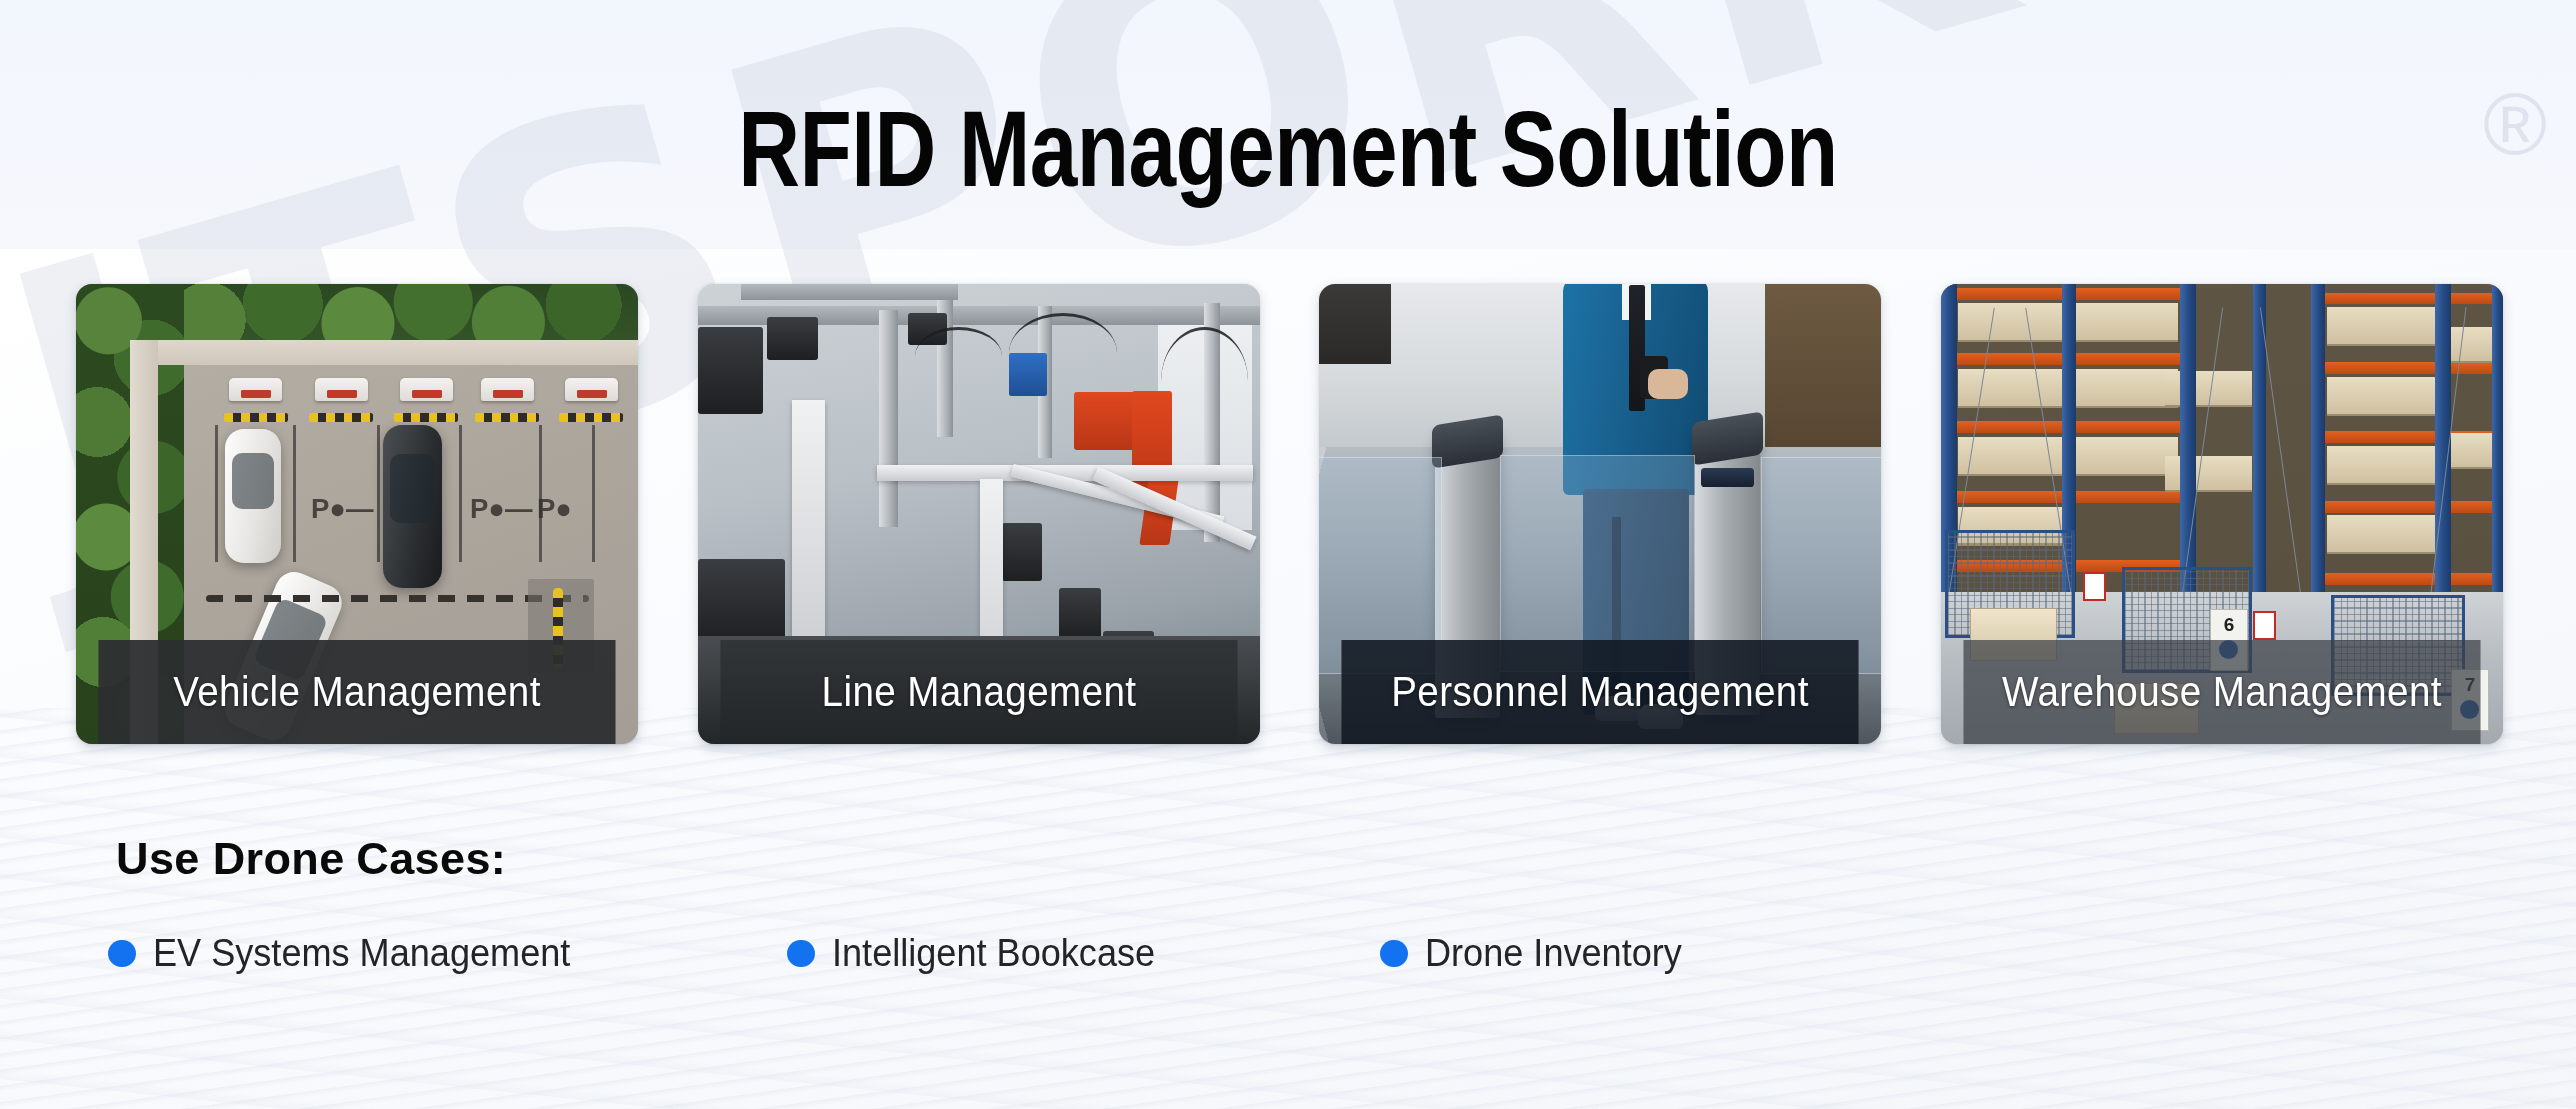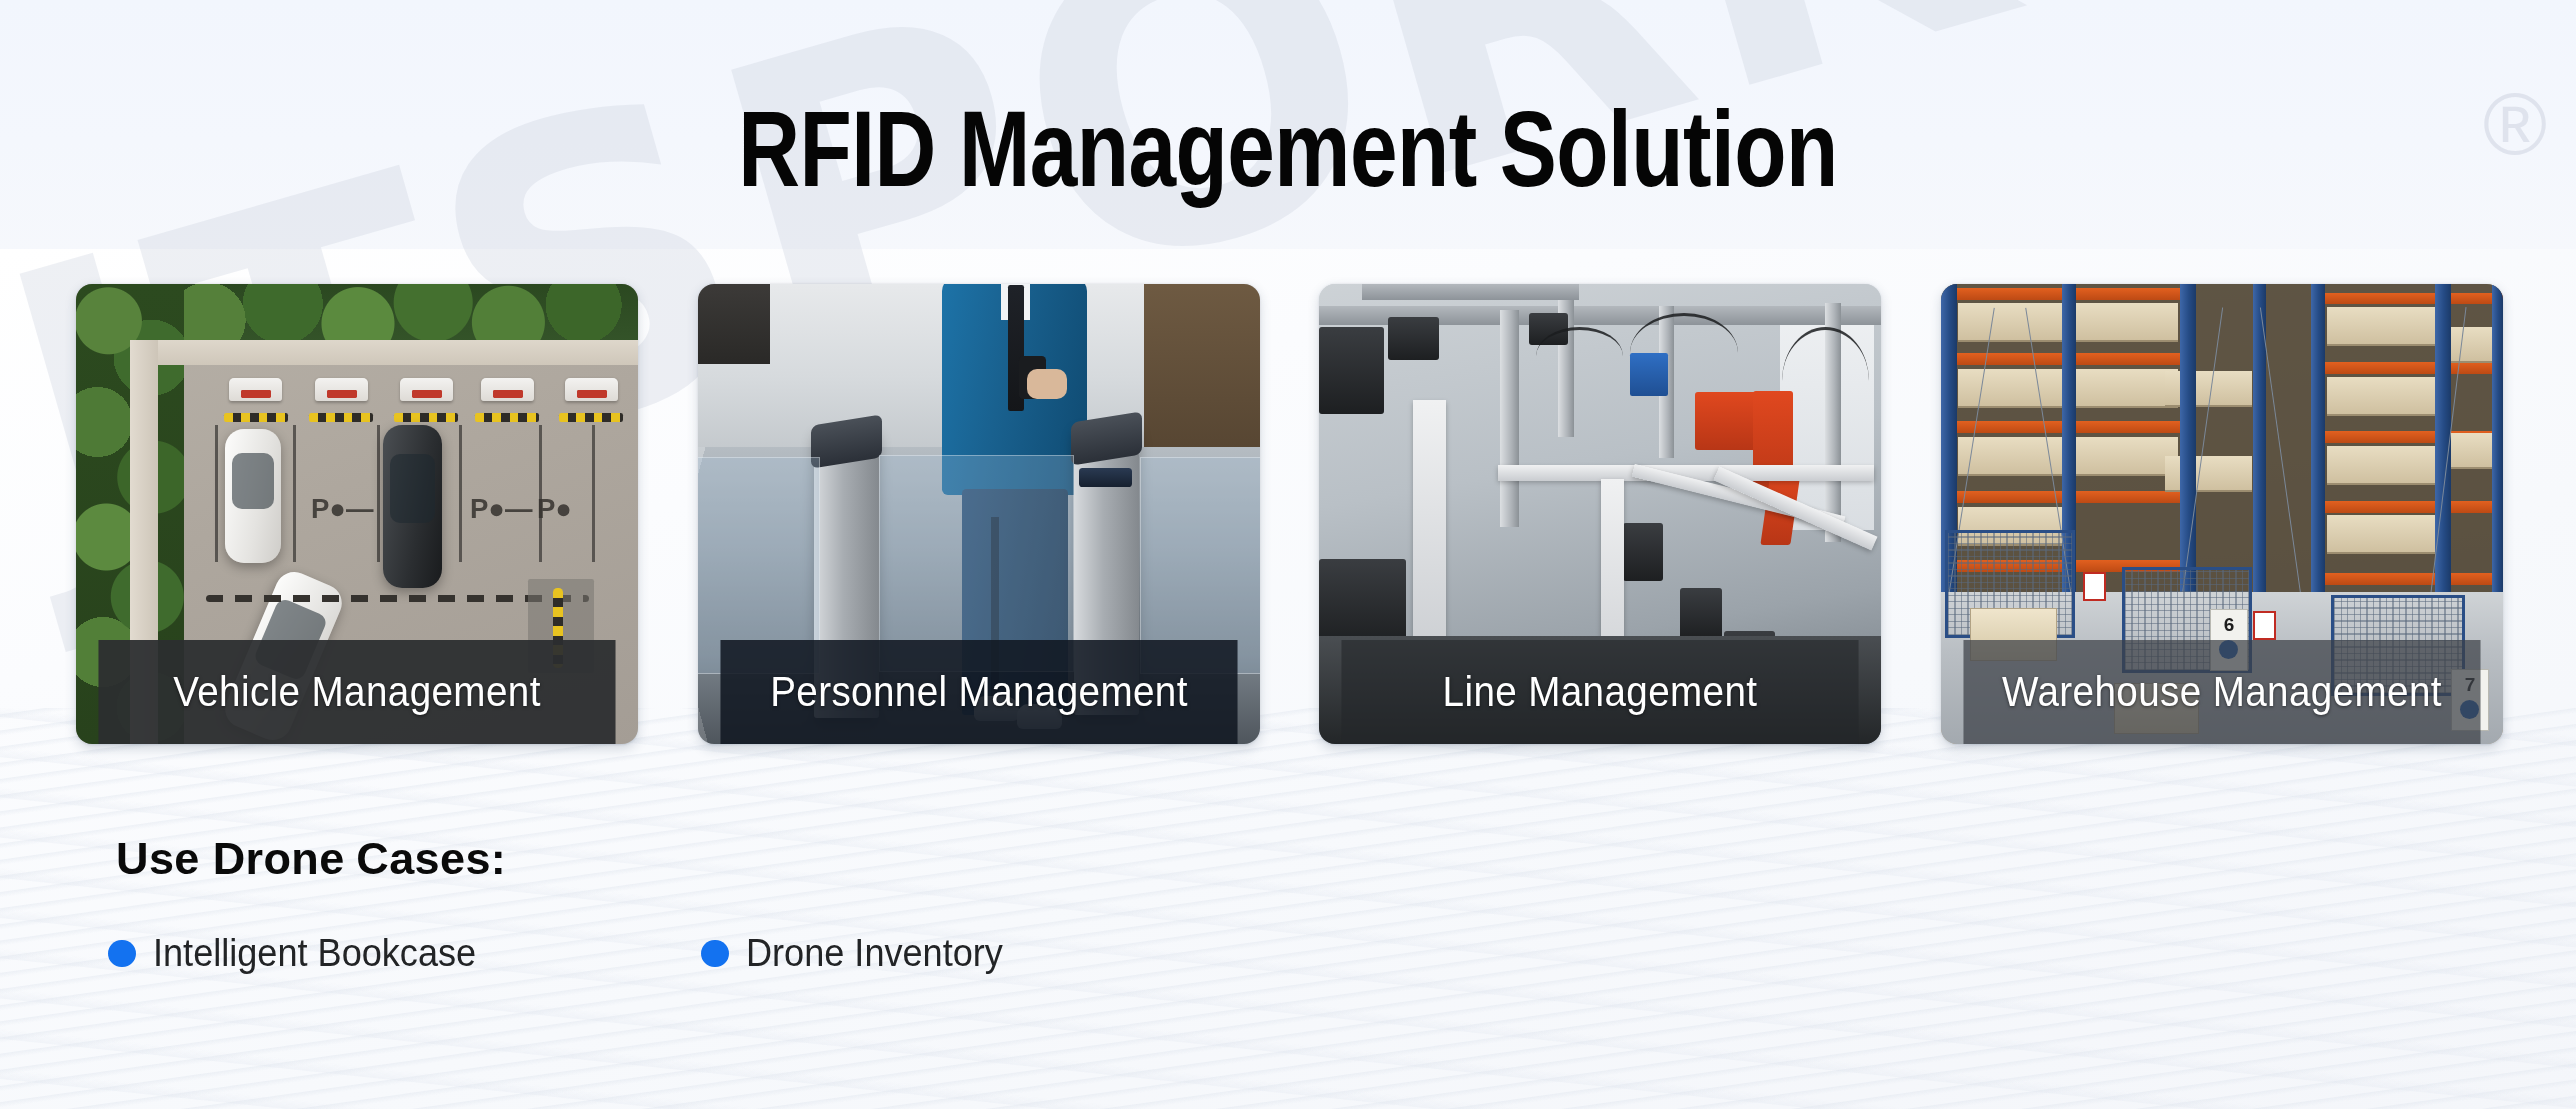--- a/index.html
+++ b/index.html
@@ -344,20 +344,61 @@
 
         <div class="pk-lane"></div>
         <div class="pk-pad"></div>
         <div class="pk-post"></div>
       </div>
       <div class="card-caption cap-solid">Vehicle Management</div>
     </div>
 
     <div class="card">
       <div class="card-art">
+        <div class="ln-bg"></div>
+        <div class="ln-win"></div>
+
+        <div class="ln-beam" style="left:0;top:22px;width:562px;height:19px"></div>
+        <div class="ln-beam" style="left:43px;top:0;width:217px;height:16px"></div>
+        <div class="ln-col" style="left:181px;top:26px;width:19px;height:217px"></div>
+        <div class="ln-col" style="left:239px;top:16px;width:16px;height:137px"></div>
+        <div class="ln-col" style="left:340px;top:22px;width:14.5px;height:152px"></div>
+        <div class="ln-col" style="left:506px;top:19px;width:16px;height:239px"></div>
+
+        <div class="ln-blue" style="left:311px;top:69px;width:38px;height:43px"></div>
+        <div class="ln-red" style="left:376px;top:108px;width:69px;height:58px"></div>
+        <div class="ln-red" style="left:434px;top:107px;width:40px;height:108px"></div>
+        <div class="ln-red" style="left:447px;top:181px;width:30px;height:80px;transform:skewX(-8deg)"></div>
+
+        <div class="ln-blk" style="left:0;top:43px;width:65px;height:87px"></div>
+        <div class="ln-blk" style="left:69px;top:33px;width:51px;height:43px"></div>
+        <div class="ln-blk" style="left:210px;top:29px;width:39px;height:32px"></div>
+        <div class="ln-blk" style="left:304px;top:239px;width:40px;height:58px"></div>
+        <div class="ln-blk" style="left:361px;top:304px;width:42px;height:51px"></div>
+        <div class="ln-blk" style="left:405px;top:347px;width:51px;height:56px"></div>
+        <div class="ln-blk" style="left:0;top:275px;width:87px;height:87px"></div>
+
+        <div class="ln-rail" style="left:94px;top:116px;width:33px;height:275px"></div>
+        <div class="ln-rail" style="left:179px;top:181px;width:376px;height:16px"></div>
+        <div class="ln-rail" style="left:282px;top:195px;width:23px;height:239px"></div>
+        <div class="ln-rail" style="left:311px;top:206px;width:217px;height:13px;transform:rotate(14deg)"></div>
+        <div class="ln-rail" style="left:0;top:390px;width:311px;height:19px;transform:rotate(-6deg)"></div>
+        <div class="ln-rail" style="left:390px;top:217px;width:173px;height:14.5px;transform:rotate(24deg)"></div>
+
+        <div class="ln-wire" style="left:217px;top:43px;width:87px;height:58px"></div>
+        <div class="ln-wire" style="left:311px;top:29px;width:108px;height:80px"></div>
+        <div class="ln-wire" style="left:463px;top:43px;width:87px;height:108px"></div>
+
+        <div class="ln-floor"></div>
+      </div>
+      <div class="card-caption cap-trans-a">Line Management</div>
+    </div>
+
+    <div class="card">
+      <div class="card-art">
         <div class="pm-wall"></div>
         <div class="pm-marble"></div>
         <div class="pm-woodl"></div>
         <div class="pm-woodr"></div>
         <div class="pm-floor"></div>
         <div class="pm-floorsheen"></div>
 
         <div class="pm-man">
           <div class="pm-jacket"></div>
           <div class="pm-shirt"></div>
@@ -372,61 +413,20 @@
 
         <div class="pm-gate" style="left:116px;top:145px"></div>
         <div class="pm-gate" style="left:376px;top:142px">
             <div class="reader"></div>
           </div>
         <div class="pm-glass" style="left:181px;top:171px;width:195px;height:217px"></div>
         <div class="pm-glass" style="left:-7.2px;top:173px;width:130px;height:217px"></div>
         <div class="pm-glass" style="left:442px;top:173px;width:126px;height:217px"></div>
       </div>
       <div class="card-caption cap-trans-b">Personnel Management</div>
-    </div>
-
-    <div class="card">
-      <div class="card-art">
-        <div class="ln-bg"></div>
-        <div class="ln-win"></div>
-
-        <div class="ln-beam" style="left:0;top:22px;width:562px;height:19px"></div>
-        <div class="ln-beam" style="left:43px;top:0;width:217px;height:16px"></div>
-        <div class="ln-col" style="left:181px;top:26px;width:19px;height:217px"></div>
-        <div class="ln-col" style="left:239px;top:16px;width:16px;height:137px"></div>
-        <div class="ln-col" style="left:340px;top:22px;width:14.5px;height:152px"></div>
-        <div class="ln-col" style="left:506px;top:19px;width:16px;height:239px"></div>
-
-        <div class="ln-blue" style="left:311px;top:69px;width:38px;height:43px"></div>
-        <div class="ln-red" style="left:376px;top:108px;width:69px;height:58px"></div>
-        <div class="ln-red" style="left:434px;top:107px;width:40px;height:108px"></div>
-        <div class="ln-red" style="left:447px;top:181px;width:30px;height:80px;transform:skewX(-8deg)"></div>
-
-        <div class="ln-blk" style="left:0;top:43px;width:65px;height:87px"></div>
-        <div class="ln-blk" style="left:69px;top:33px;width:51px;height:43px"></div>
-        <div class="ln-blk" style="left:210px;top:29px;width:39px;height:32px"></div>
-        <div class="ln-blk" style="left:304px;top:239px;width:40px;height:58px"></div>
-        <div class="ln-blk" style="left:361px;top:304px;width:42px;height:51px"></div>
-        <div class="ln-blk" style="left:405px;top:347px;width:51px;height:56px"></div>
-        <div class="ln-blk" style="left:0;top:275px;width:87px;height:87px"></div>
-
-        <div class="ln-rail" style="left:94px;top:116px;width:33px;height:275px"></div>
-        <div class="ln-rail" style="left:179px;top:181px;width:376px;height:16px"></div>
-        <div class="ln-rail" style="left:282px;top:195px;width:23px;height:239px"></div>
-        <div class="ln-rail" style="left:311px;top:206px;width:217px;height:13px;transform:rotate(14deg)"></div>
-        <div class="ln-rail" style="left:0;top:390px;width:311px;height:19px;transform:rotate(-6deg)"></div>
-        <div class="ln-rail" style="left:390px;top:217px;width:173px;height:14.5px;transform:rotate(24deg)"></div>
-
-        <div class="ln-wire" style="left:217px;top:43px;width:87px;height:58px"></div>
-        <div class="ln-wire" style="left:311px;top:29px;width:108px;height:80px"></div>
-        <div class="ln-wire" style="left:463px;top:43px;width:87px;height:108px"></div>
-
-        <div class="ln-floor"></div>
-      </div>
-      <div class="card-caption cap-trans-a">Line Management</div>
     </div>
 
     <div class="card">
       <div class="card-art">
         <div class="wh-bg"></div>
 
         <div class="wh-dark" style="left:0;top:0;width:562px;height:340px"></div>
 
         <div class="wh-beam" style="left:7.2px;top:4.3px;width:239px;height:11.6px"></div>
         <div class="wh-beam" style="left:7.2px;top:69px;width:239px;height:11.6px"></div>
@@ -492,20 +492,24 @@
       <div class="card-caption cap-trans-c">Warehouse Management</div>
     </div>
 
   </div>
 
   <div class="usecases-title">
     <span>Use Drone</span><span class="seg2">Cases:</span>
   </div>
 
   <div class="uselist">
+    <div class="use-item i0">
+      <span class="bullet"></span>
+      <span class="use-label">EV Systems Management</span>
+    </div>
     <div class="use-item i2">
       <span class="bullet"></span>
       <span class="use-label">Intelligent Bookcase</span>
     </div>
     <div class="use-item i3">
       <span class="bullet"></span>
       <span class="use-label">Drone Inventory</span>
     </div>
   </div>
 

